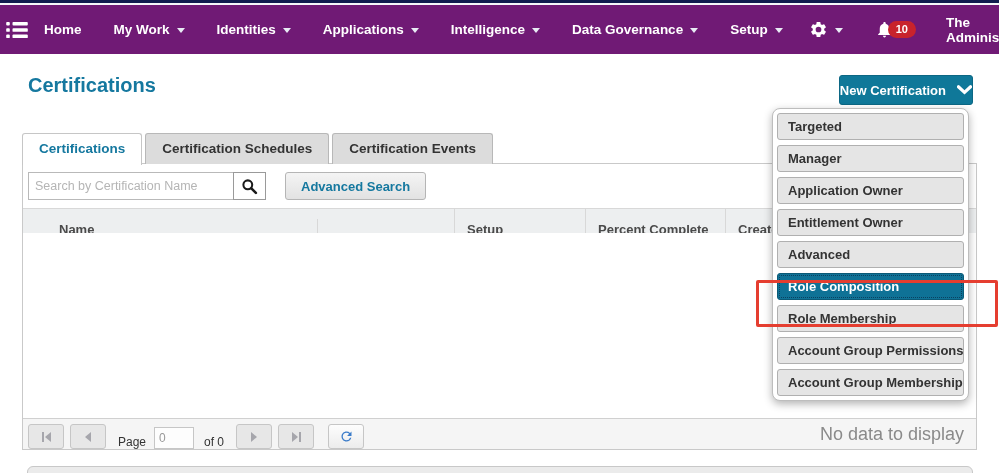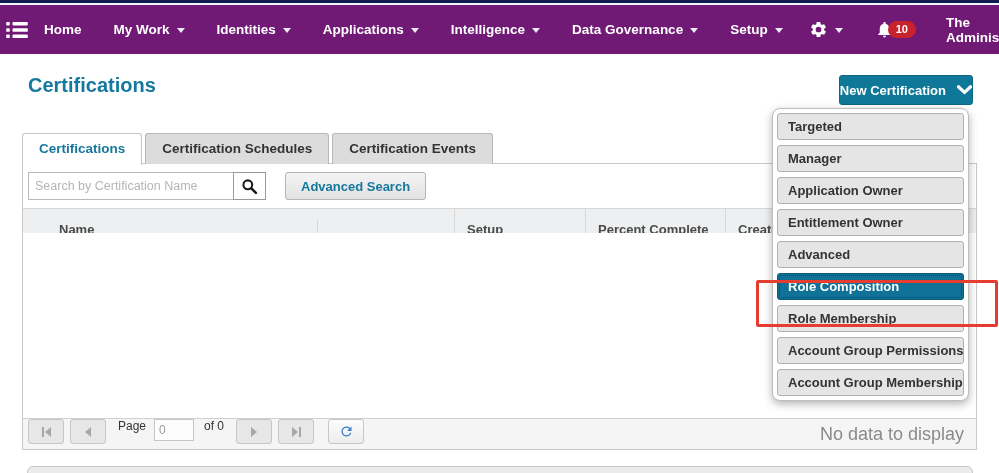--- a/index.html
+++ b/index.html
@@ -49,21 +49,21 @@
   .grid-header{position:absolute;left:0;top:44px;width:100%;height:42px;display:flex;align-items:center;
                background:#edeff0;border-top:1px solid #d8d8d8;border-bottom:1px solid #d0d0d0;box-sizing:border-box;padding-left:24px;}
   .col{height:100%;display:flex;align-items:center;padding-left:12px;box-sizing:border-box;
        font-size:13px;font-weight:700;color:#4a4a4a;white-space:nowrap;overflow:hidden;cursor:pointer;}
   .col+.col{border-left:1px solid #d8d8d8;}
   .c1{width:270px;}.c2{width:137px;margin-top:20px;}.c3{width:131px;}.c4{width:140px;}.c5{flex:1;}
   .grid-body{position:absolute;left:0;top:69px;width:100%;height:185px;background:#fff;}
 
   
   .pager{position:absolute;left:0;bottom:0;width:100%;height:31px;background:#f5f5f5;border-top:1px solid #d0d0d0;
-         display:flex;align-items:flex-start;padding-left:5px;box-sizing:border-box;font-size:12px;color:#333;}
+         display:flex;align-items:flex-end;padding-left:5px;box-sizing:border-box;font-size:12px;color:#333;}
   .pg-btn{width:34px;height:23px;background:#e7e7e7;border:1px solid #c6c6c6;border-radius:3px;margin-right:6px;
           display:flex;align-items:center;justify-content:center;gap:1px;cursor:default;}
   .pg-btn.enabled{cursor:pointer;background:linear-gradient(#fdfdfd,#ececec);}
   .tri-l{width:0;height:0;border-top:5px solid transparent;border-bottom:5px solid transparent;border-right:6px solid #a6a6ac;}
   .tri-r{width:0;height:0;border-top:5px solid transparent;border-bottom:5px solid transparent;border-left:6px solid #a6a6ac;}
   .vbar{width:2px;height:10px;background:#a6a6ac;}
   .pg-label{margin:0 8px 0 6px;}
   .pg-input{width:30px;height:20px;border:1px solid #c6c6c6;background:#fdfdfd;color:#999;
             font-family:"Liberation Sans",sans-serif;font-size:12px;padding:0 4px;margin-right:10px;}
   .pg-of{margin-right:12px;}

